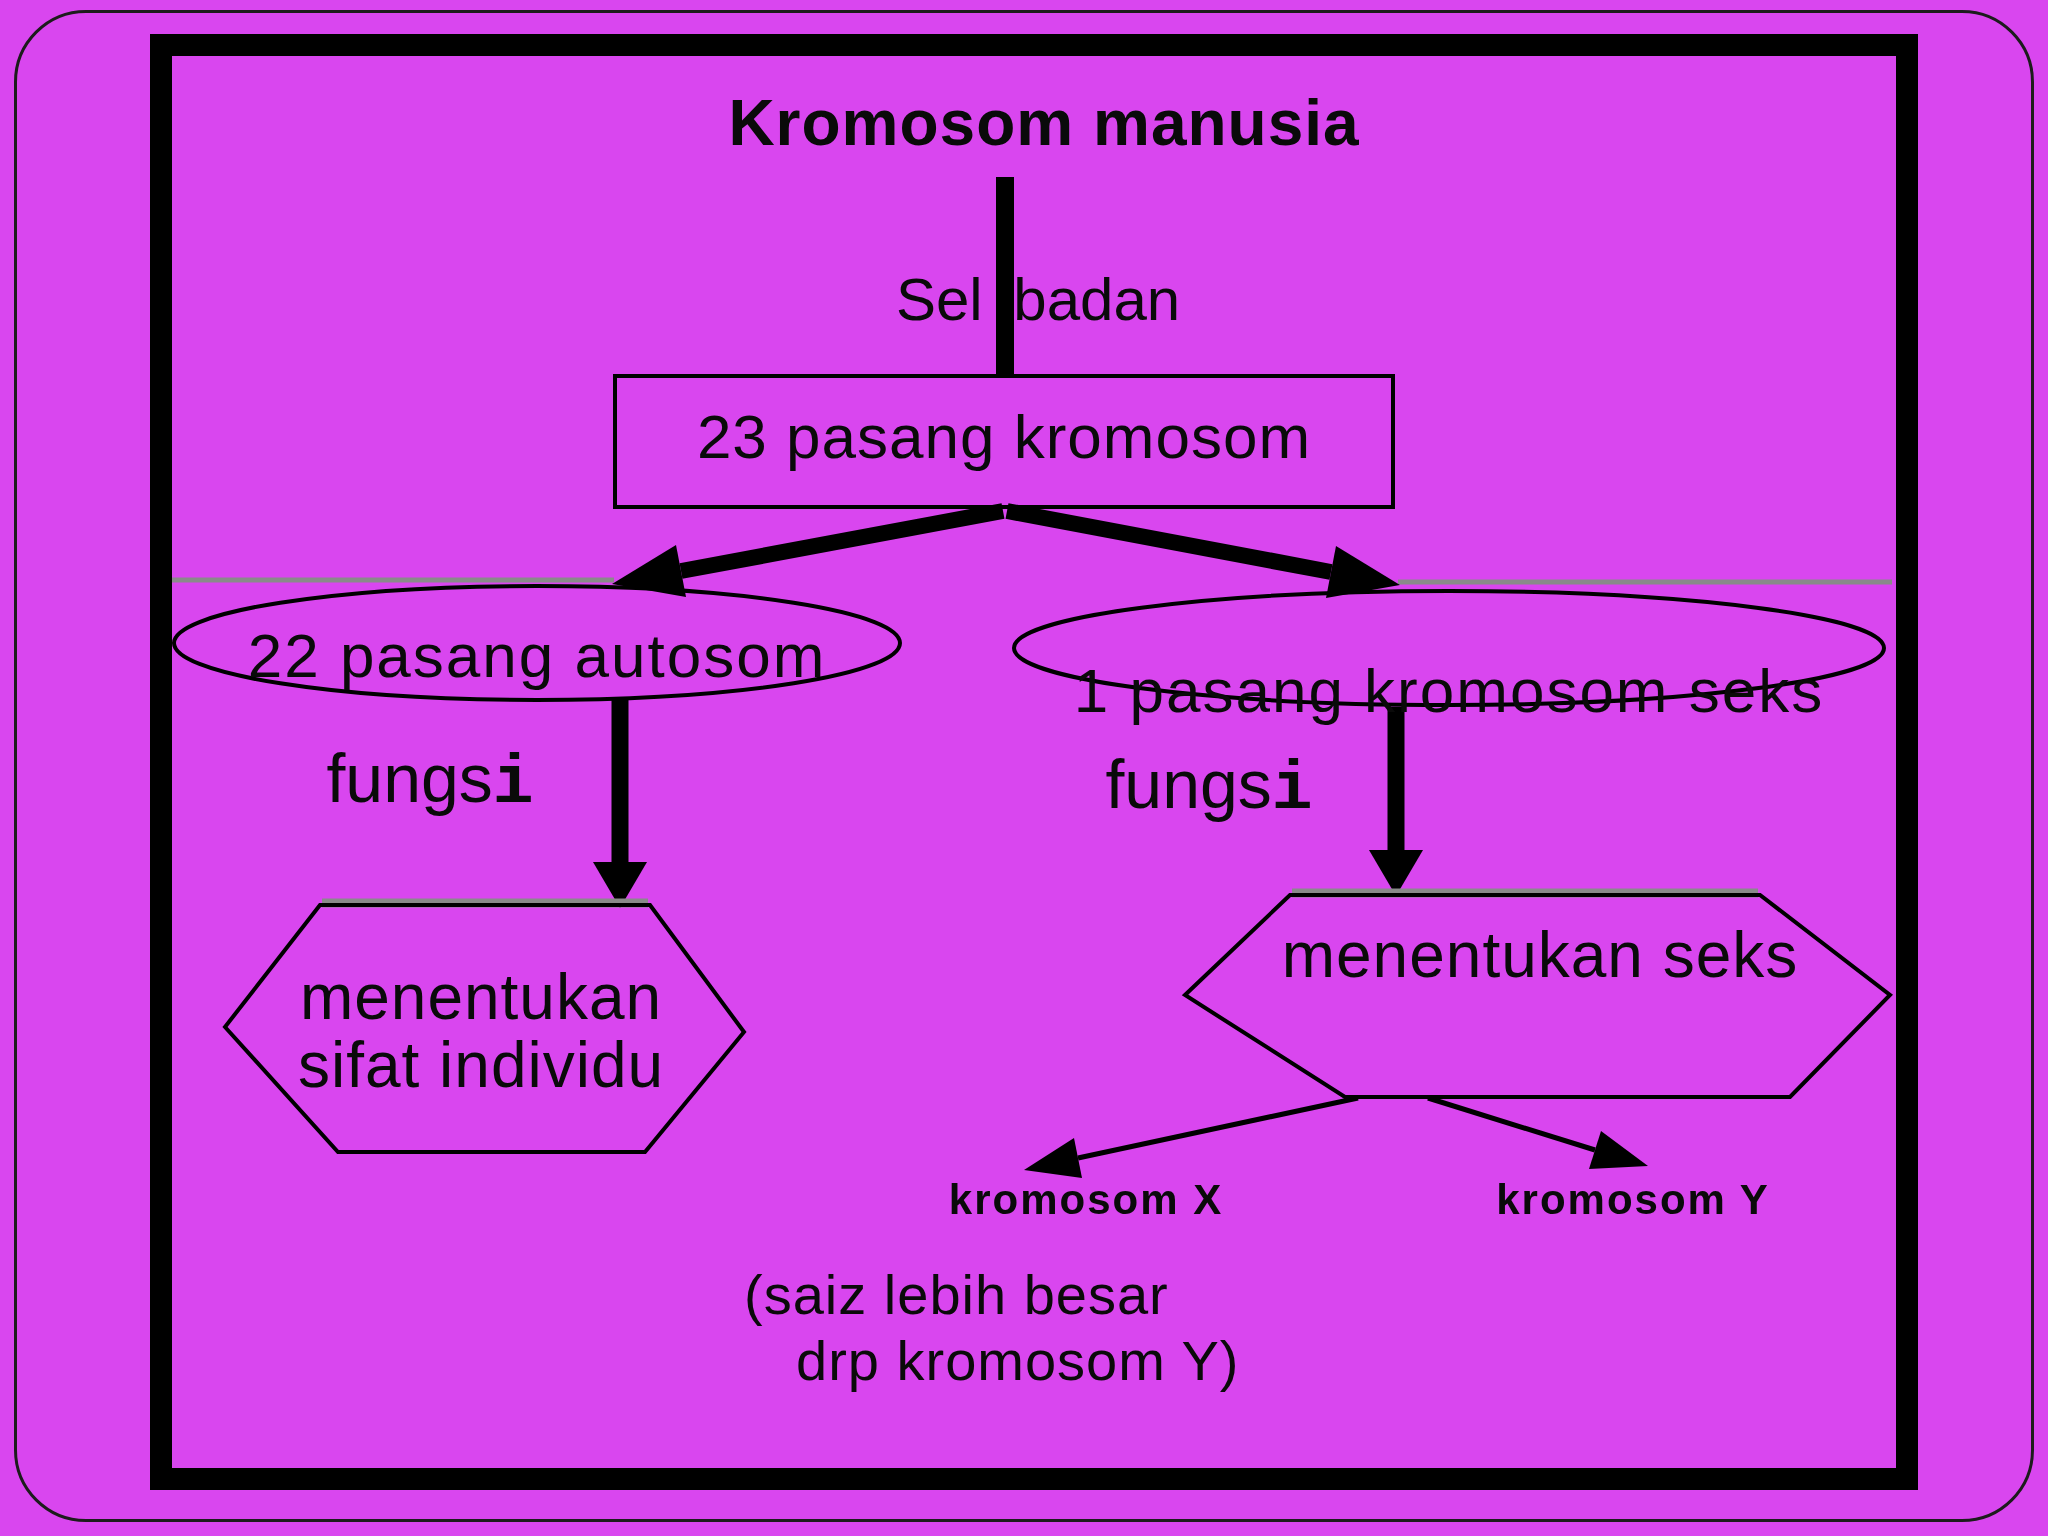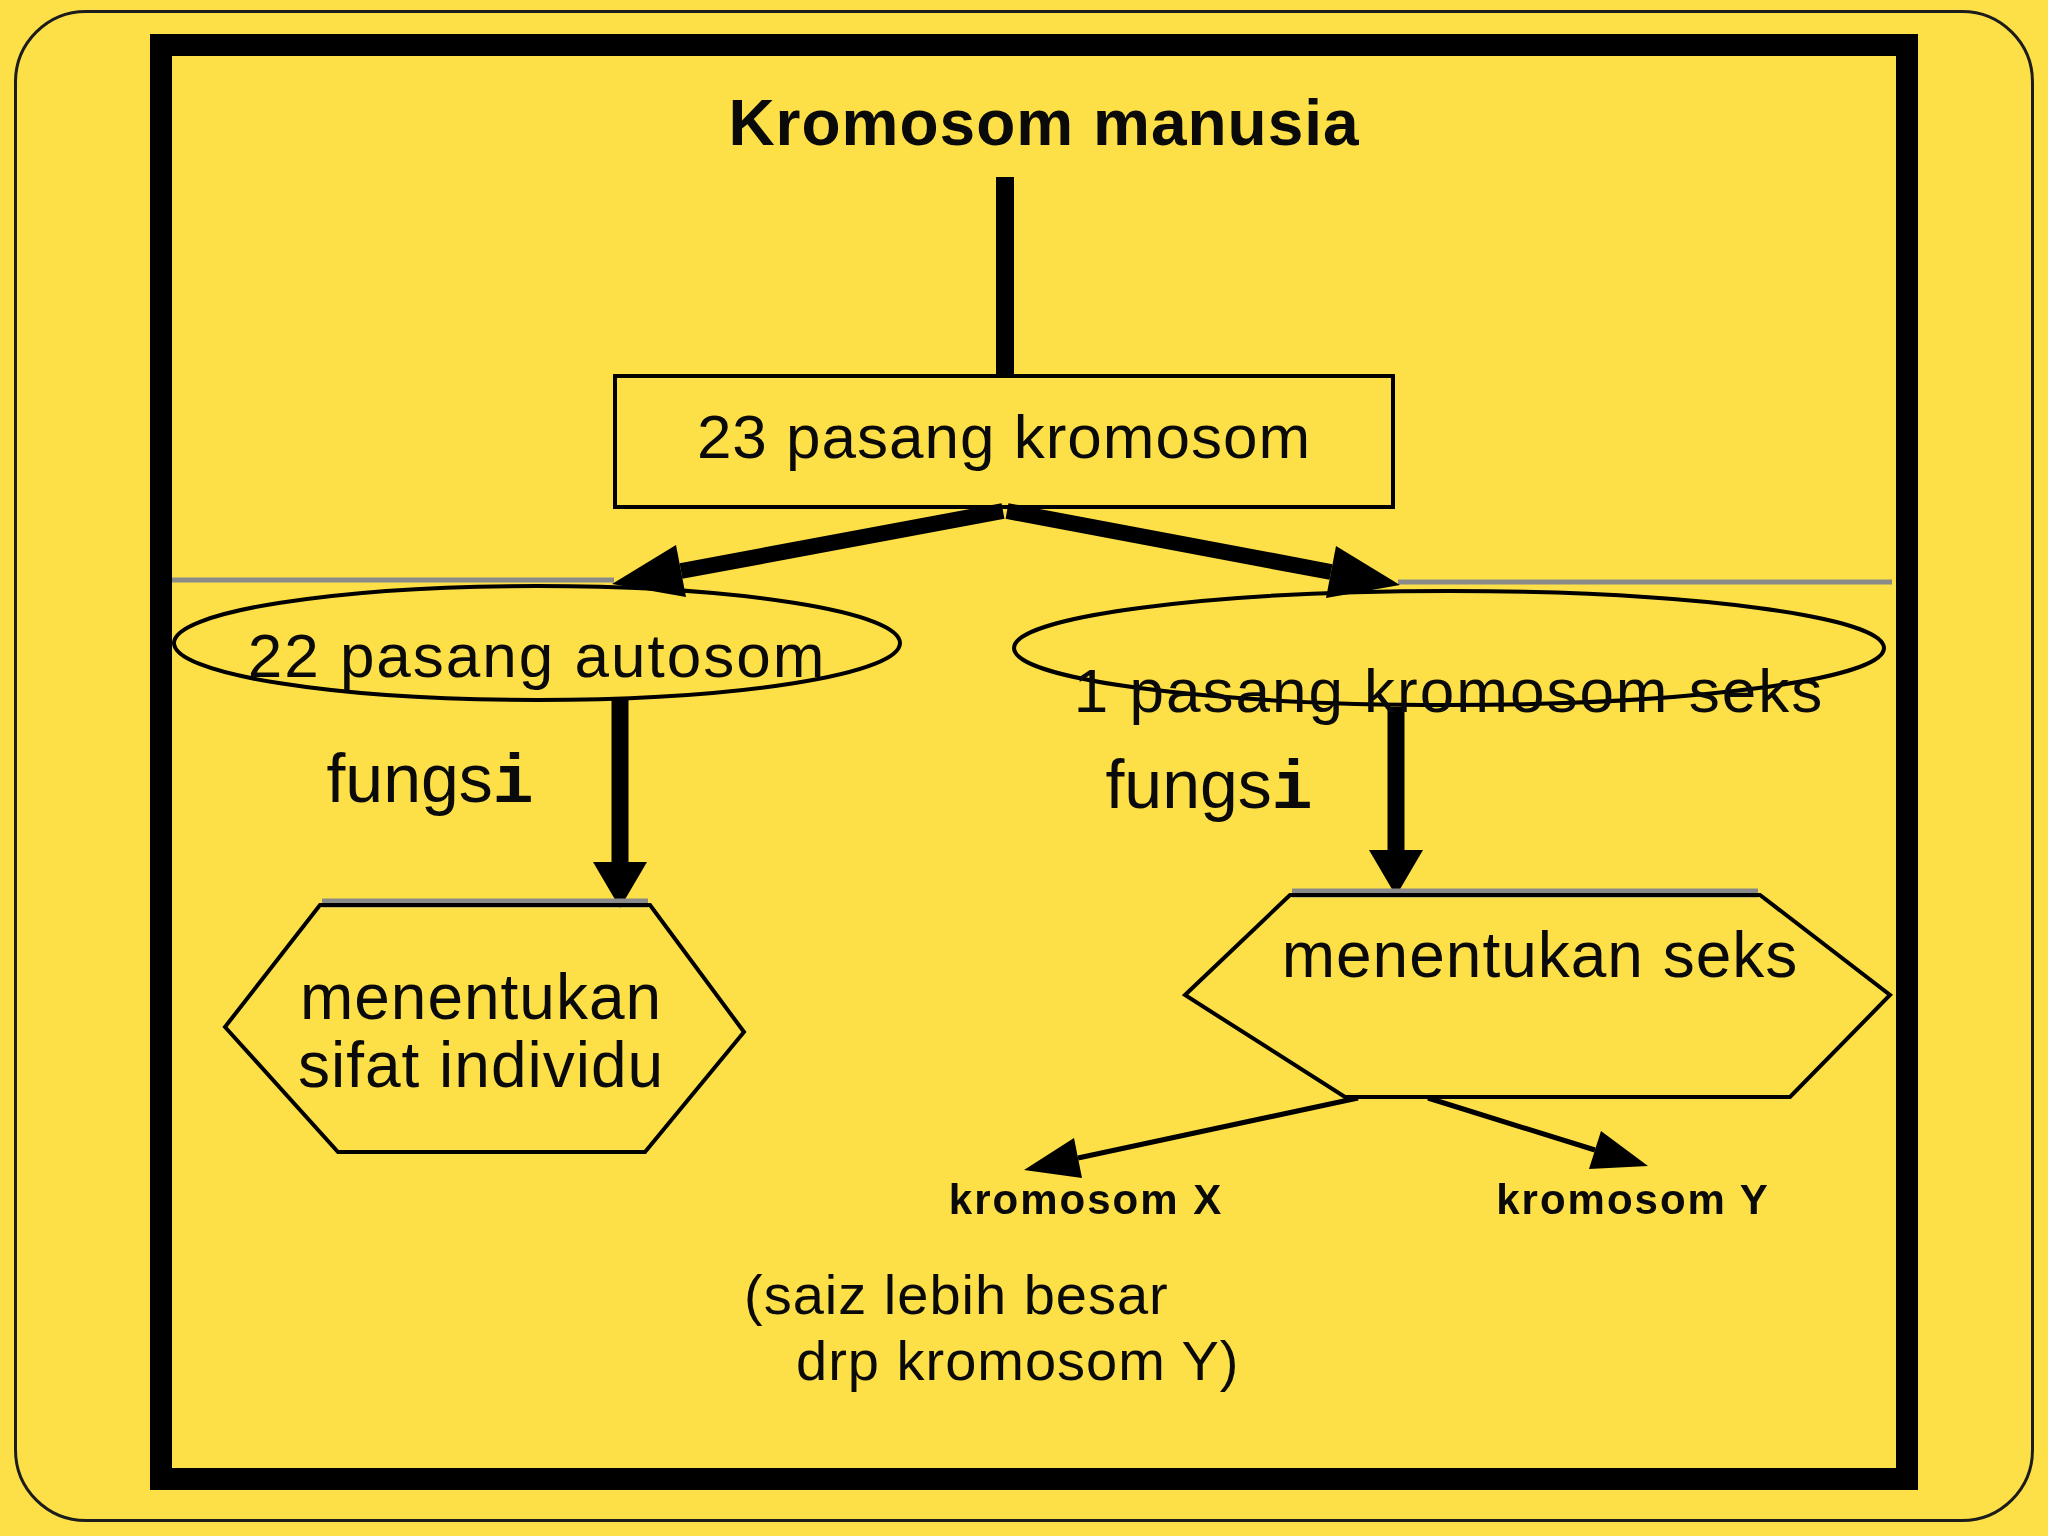--- a/index.html
+++ b/index.html
@@ -3,21 +3,21 @@
 <meta charset="utf-8">
 <style>
   html, body {
     margin: 0; padding: 0;
     background: #ffffff;
     font-family: "Liberation Sans", sans-serif;
   }
   #canvas {
     position: relative;
     width: 2048px; height: 1536px;
-    background: #fde047;
+    background: #d946ef;
     overflow: hidden;
   }
   .slide-border {
     position: absolute;
     left: 14px; top: 10px;
     width: 2020px; height: 1512px;
     border: 3px solid #1c1c1c;
     border-radius: 72px;
     box-sizing: border-box;
   }
@@ -96,20 +96,21 @@
     <polygon points="1185,995 1290,895 1760,895 1890,995 1790,1097 1345,1097" fill="none" stroke="#000" stroke-width="4"></polygon>
 
     <line x1="1358" y1="1098" x2="1078" y2="1158" stroke="#000" stroke-width="5"></line>
     <polygon points="1024,1170 1074,1138 1082,1178" fill="#000"></polygon>
     <line x1="1428" y1="1098" x2="1595" y2="1150" stroke="#000" stroke-width="5"></line>
     <polygon points="1648,1166 1601,1131 1589,1169" fill="#000"></polygon>
   </svg>
 
   <div class="lbl title" style="left:1044px; top:123px;">Kromosom manusia</div>
 
+  <div class="lbl selbadan" style="left:1038px; top:300px;">Sel badan</div>
 
   <div class="lbl boxlabel" style="left:1004px; top:437px;">23 pasang kromosom</div>
 
   <div class="lbl ellipselbl" style="left:537px; top:656px;">22 pasang autosom</div>
 
   <div class="lbl ellipselbl" style="left:1449px; top:649px;margin-top:42px;">1 pasang kromosom seks</div>
 
   <div class="lbl fungsi" style="left:430px; top:781px;"><span>fungs</span><span class="mono-i">i</span></div>
 
   <div class="lbl fungsi" style="left:1209px; top:787px;"><span>fungs</span><span class="mono-i">i</span></div>

